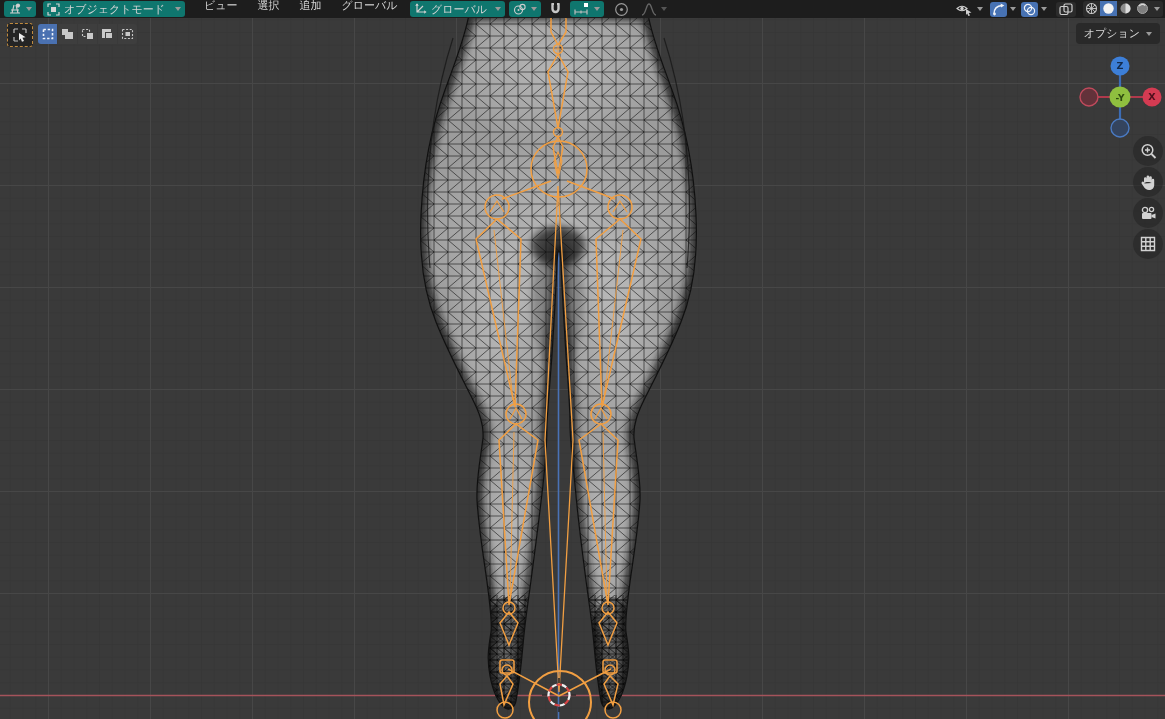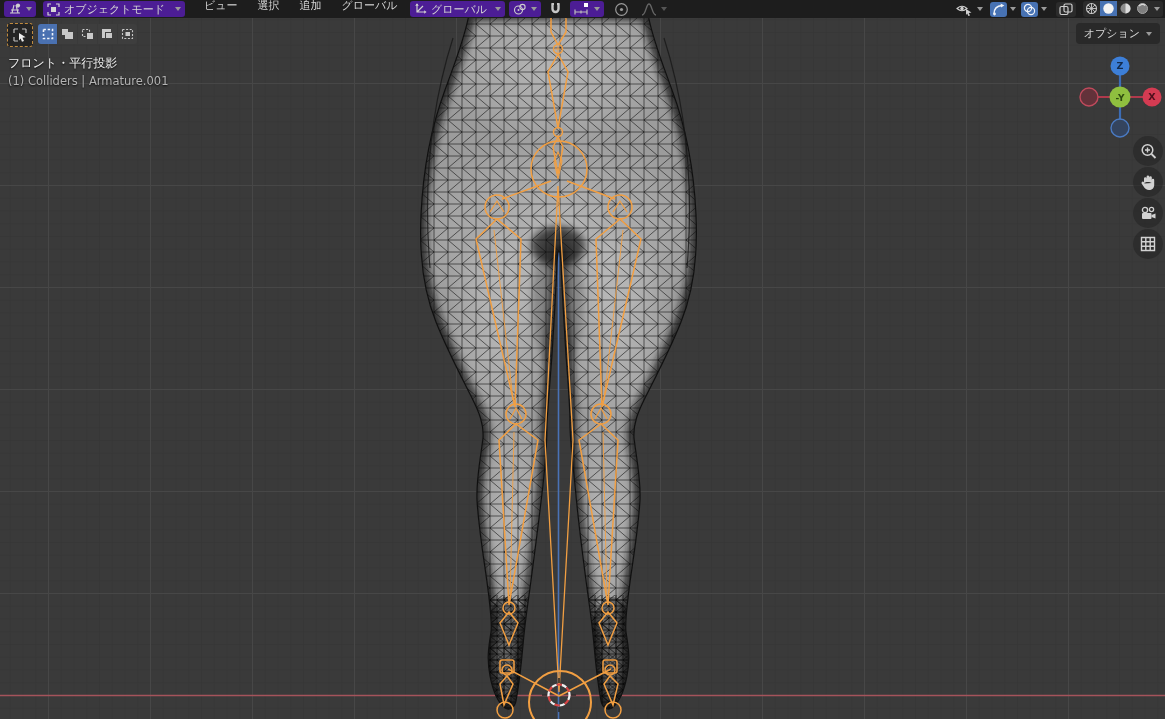--- a/index.html
+++ b/index.html
@@ -6,21 +6,21 @@
     font-family:"DejaVu Sans","Liberation Sans",sans-serif;-webkit-font-smoothing:antialiased;}
   .app{position:relative;width:1165px;height:719px;}
   
   .header{position:absolute;left:0;top:0;width:1165px;height:18px;background:#1d1d1d;
     display:flex;align-items:center;font-size:11px;color:#d5d5d5;z-index:30;}
   .hgroup{display:flex;align-items:center;position:absolute;top:0;height:18px;}
   .h-left{left:4px;gap:2px;}
   .h-center{left:410px;gap:4px;font-family:Liberation Mono, monospace;}
   .h-right{right:2px;gap:3px;}
   .hbtn{display:flex;align-items:center;gap:4px;height:16px;padding:0 4px;border-radius:3px;cursor:default;}
-  .dd{background:#4c1d95;}
+  .dd{background:#0f766e;}
   .menu-item{padding:4px 9px;height:23px;display:flex;align-items:flex-start;border-radius:3px;}
   .chev{width:0;height:0;border-left:3.5px solid transparent;border-right:3.5px solid transparent;
     border-top:4px solid #9a9a9a;display:inline-block;}
   .icon{display:inline-flex;align-items:center;justify-content:center;}
   .tgl{width:17px;height:15px;border-radius:3px;display:flex;align-items:center;justify-content:center;}
   .tgl.on{background:#4772b3;}
   .shade-group{display:flex;background:#2b2b2b;border-radius:3px;}
   .shade-group .tgl{border-radius:0;}
   .shade-group .tgl:first-child{border-radius:3px 0 0 3px;}
   .dim{opacity:.45;}
@@ -388,24 +388,20 @@
               <rect x="4.5" y="4" width="4.5" height="4" fill="#c9c9c9"></rect>
             </svg>
         </div>
       </div>
       <div class="options-btn">
         <span>オプション</span>
         <span class="chev"></span>
       </div>
     </div>
 
-    <div class="vlabels">
-      <div class="view-info">フロント・平行投影</div>
-      <div class="object-info">(1) Colliders | Armature.001</div>
-    </div>
 
     <svg class="gizmo" width="120" height="120" viewBox="0 0 120 120">
       <g transform="translate(75,47)">
         <line x1="-31" y1="0" x2="32" y2="0" stroke="#b0394c" stroke-width="2.2"></line>
         <line x1="0" y1="-31" x2="0" y2="31" stroke="#3c6cb4" stroke-width="2.2"></line>
         <circle cx="-31" cy="0" r="9" fill="#63323a" stroke="#c04a5c" stroke-width="1.4"></circle>
         <circle cx="0" cy="31" r="9" fill="#34445e" stroke="#4a7ac2" stroke-width="1.4"></circle>
         <g>
           <circle cx="0" cy="-31" r="9.5" fill="#3d7fd8"></circle>
           <text x="0" y="-27.6" text-anchor="middle" font-size="9.5" font-weight="bold" fill="#122b4e">Z</text>

